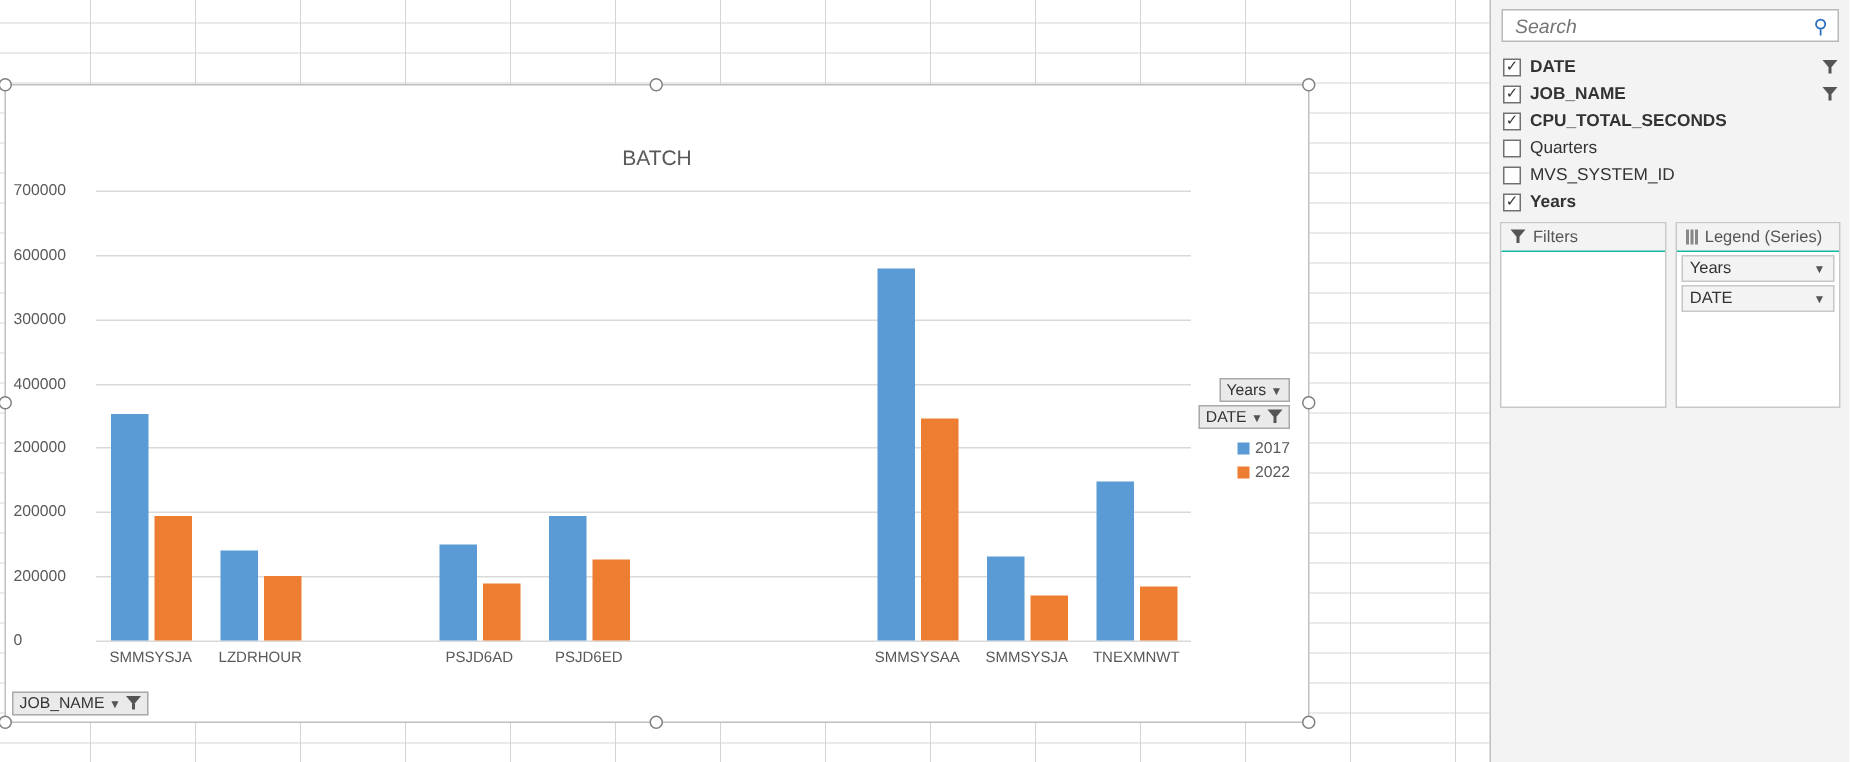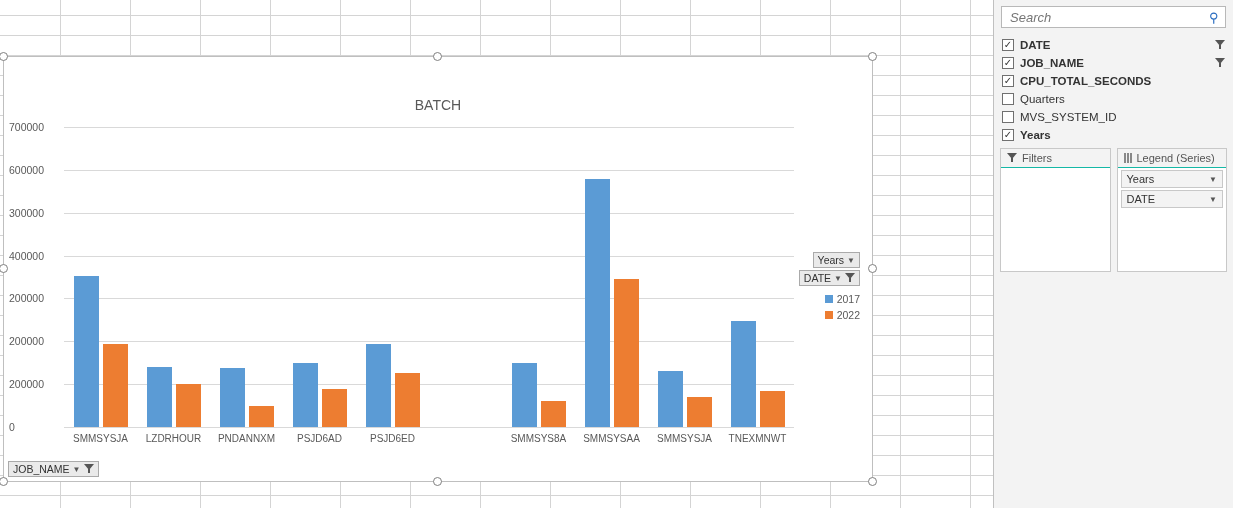--- a/index.html
+++ b/index.html
@@ -246,39 +246,29 @@
         <div class="cat" style="left: 0px; width: 73px;">
           <div class="bar b2017" style="left: 9.5px; height: 150.857px;"></div>
           <div class="bar b2018" style="left: 38.5px; height: 82.7143px;"></div>
           <div class="xlab">SMMSYSJA</div>
         </div>
         <div class="cat" style="left: 73px; width: 73px;">
           <div class="bar b2017" style="left: 9.5px; height: 60px;"></div>
           <div class="bar b2018" style="left: 38.5px; height: 42.8571px;"></div>
           <div class="xlab">LZDRHOUR</div>
         </div>
-        <div class="cat" style="left: 146px; width: 73px;">
-          <div class="bar b2017" style="left: 9.5px; height: 58.7143px;"></div>
-          <div class="bar b2018" style="left: 38.5px; height: 21.4286px;"></div>
-          <div class="xlab">PNDANNXM</div>
-        </div>
         <div class="cat" style="left: 219px; width: 73px;">
           <div class="bar b2017" style="left: 9.5px; height: 63.8571px;"></div>
           <div class="bar b2018" style="left: 38.5px; height: 37.7143px;"></div>
           <div class="xlab">PSJD6AD</div>
         </div>
         <div class="cat" style="left: 292px; width: 73px;">
           <div class="bar b2017" style="left: 9.5px; height: 82.7143px;"></div>
           <div class="bar b2018" style="left: 38.5px; height: 54.4286px;"></div>
           <div class="xlab">PSJD6ED</div>
-        </div>
-        <div class="cat" style="left: 438px; width: 73px;">
-          <div class="bar b2017" style="left: 9.5px; height: 64.2857px;"></div>
-          <div class="bar b2018" style="left: 38.5px; height: 25.7143px;"></div>
-          <div class="xlab">SMMSYS8A</div>
         </div>
         <div class="cat" style="left: 511px; width: 73px;">
           <div class="bar b2017" style="left: 9.5px; height: 247.714px;"></div>
           <div class="bar b2018" style="left: 38.5px; height: 147.857px;"></div>
           <div class="xlab">SMMSYSAA</div>
         </div>
         <div class="cat" style="left: 584px; width: 73px;">
           <div class="bar b2017" style="left: 9.5px; height: 55.7143px;"></div>
           <div class="bar b2018" style="left: 38.5px; height: 29.5714px;"></div>
           <div class="xlab">SMMSYSJA</div>

